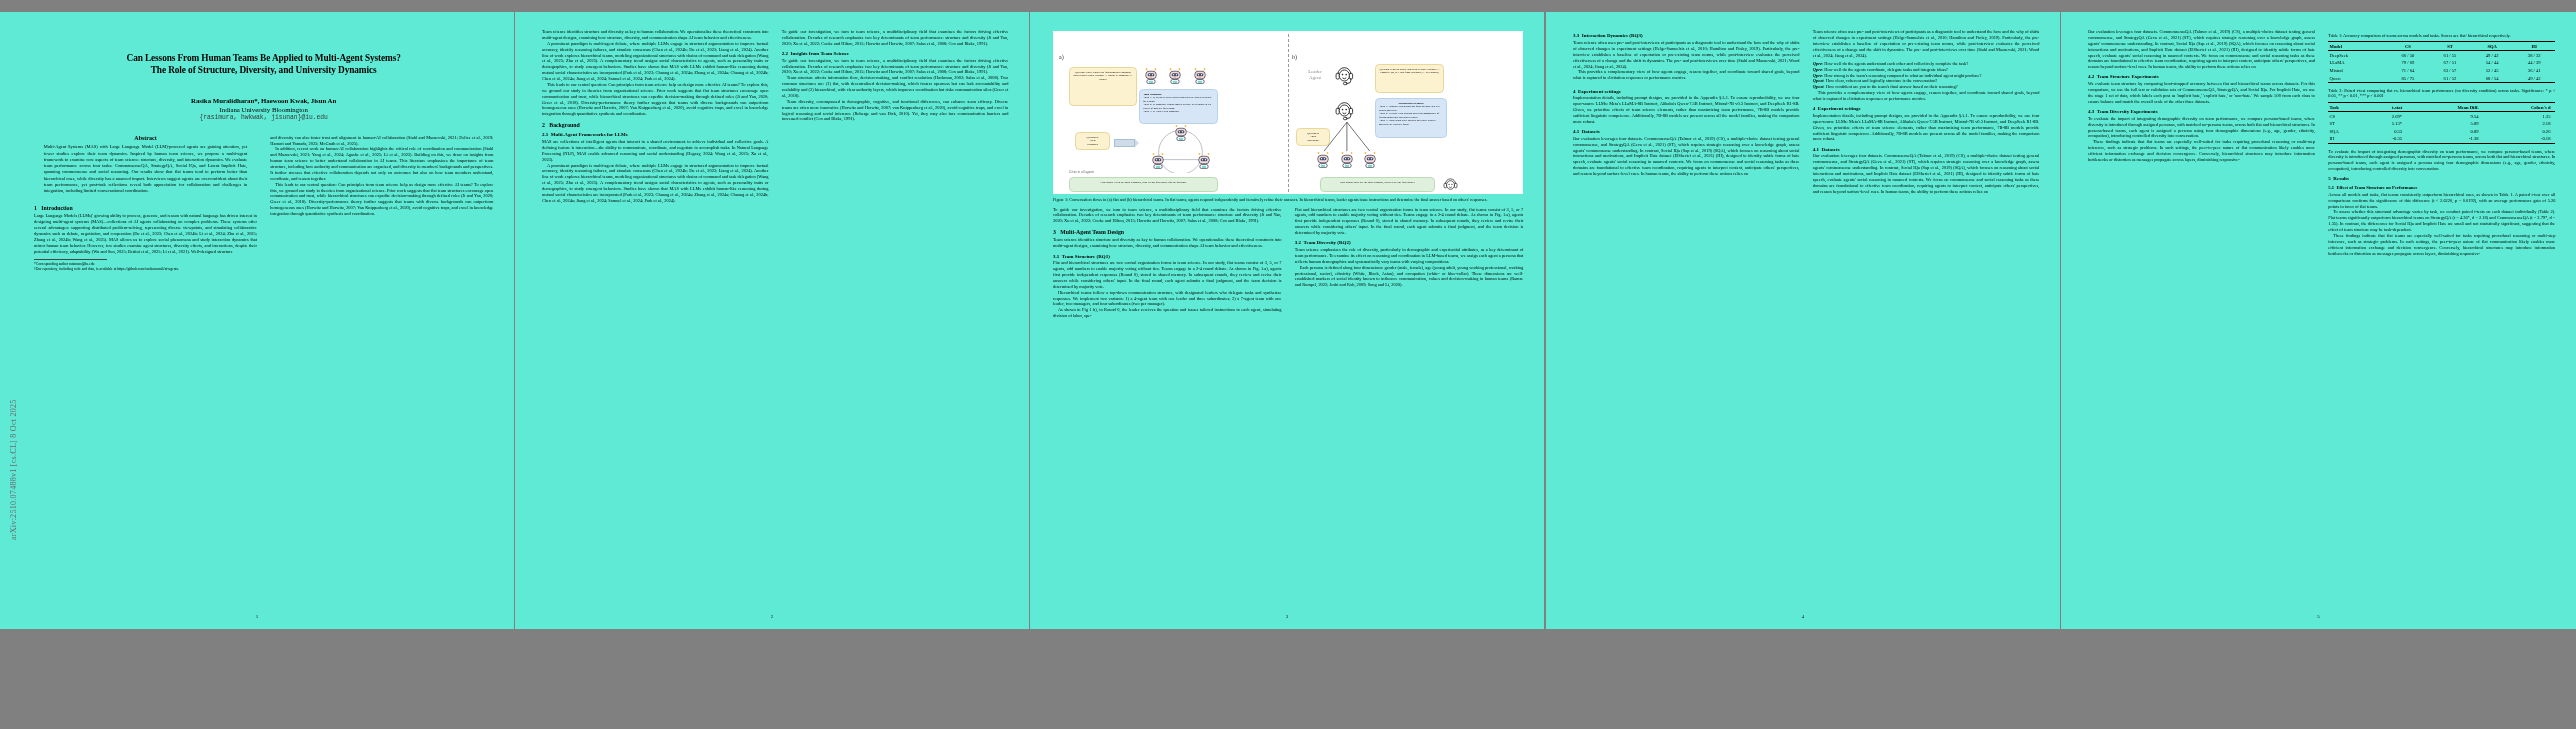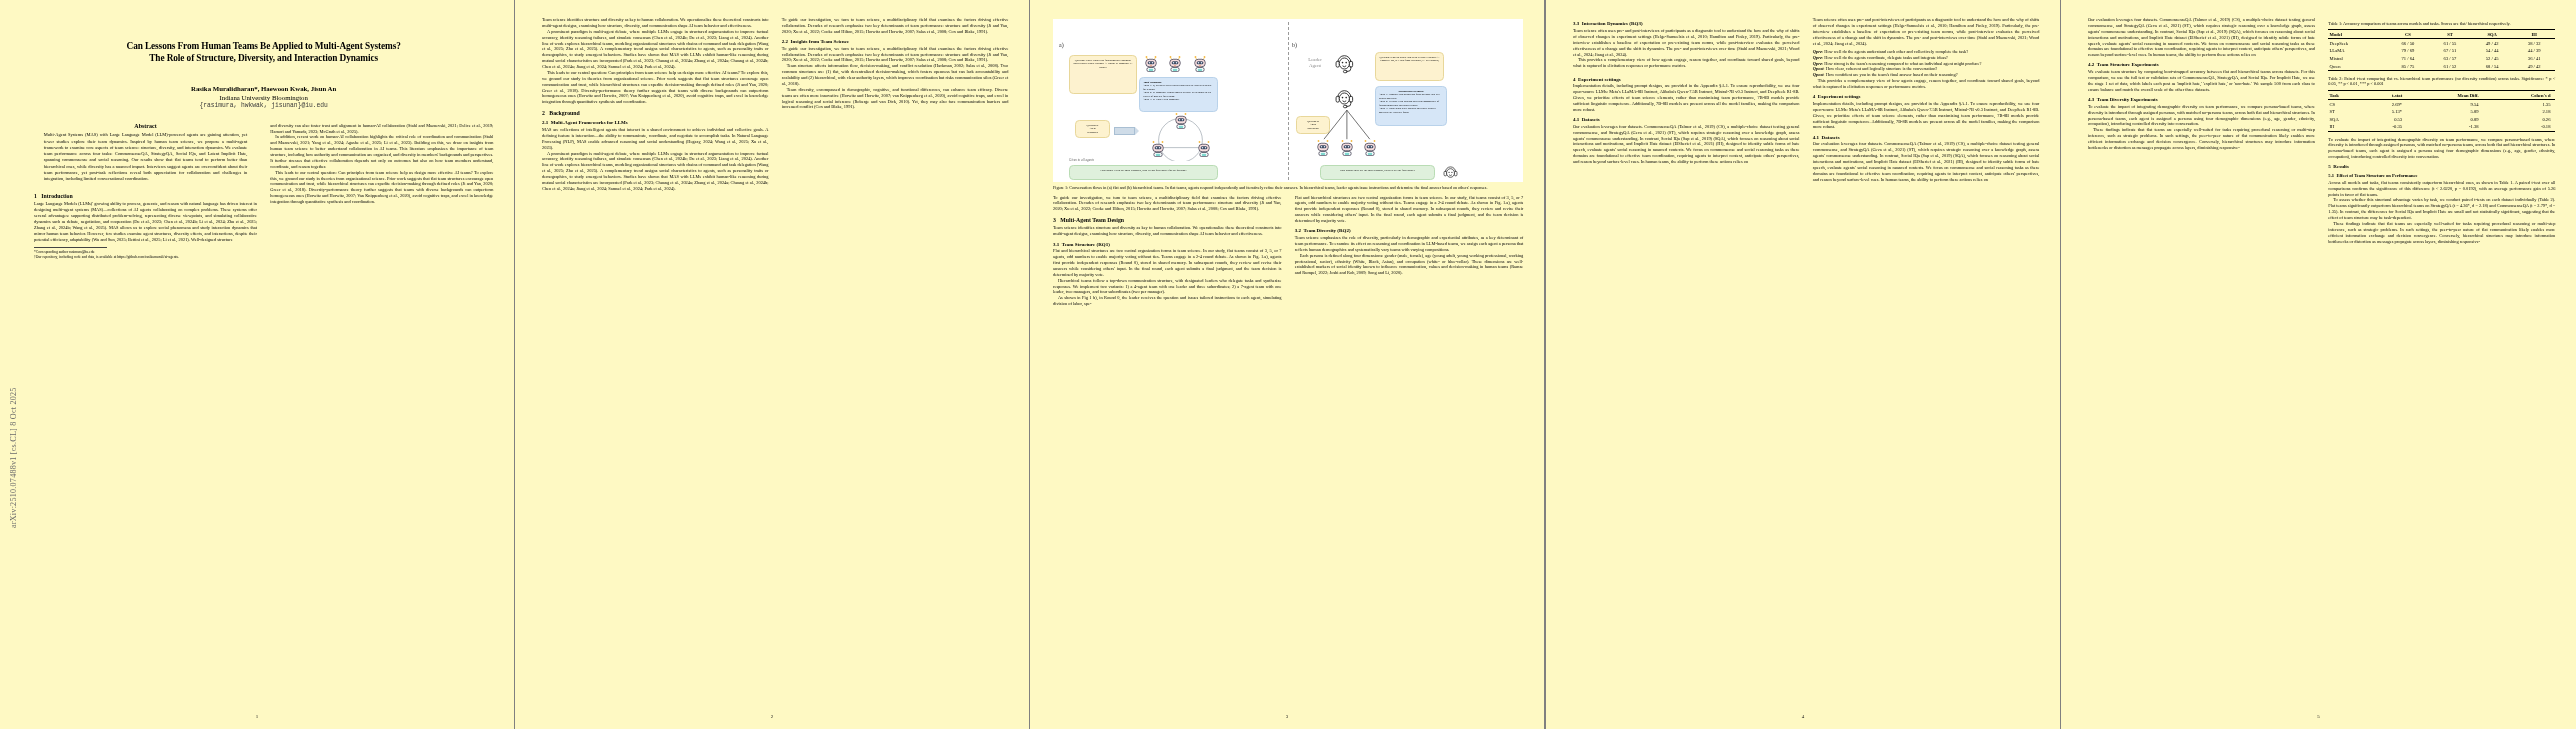--- a/index.html
+++ b/index.html
@@ -1,18 +1,18 @@
 <!DOCTYPE html>
 <html style="font-size:9.7px"><head>
 <meta charset="utf-8">
 <style>
   html,body{margin:0;padding:0;background:#7a7a7a;}
   body{font-family:"Liberation Serif", serif;}
   .stage{width:2576px;height:729px;position:relative;background:#808080;overflow:hidden;}
-  .page{position:absolute;top:0;background:#fef9c3;height:729px;box-sizing:border-box;}
+  .page{position:absolute;top:12px;background:#5eead4;height:617px;box-sizing:border-box;}
   .p1{left:0px;width:514px;}
   .p2{left:515px;width:514px;}
   .p3{left:1030px;width:514px;}
   .p4{left:1546px;width:514px;}
   .p5{left:2061px;width:515px;}
 
   .arxivbar{position:absolute;left:8.5px;top:261px;width:16px;height:267px;
     writing-mode:vertical-rl;transform:rotate(180deg);font-size:8.2px;color:#6b6b6b;
     letter-spacing:0.2px;white-space:nowrap;font-family:"Liberation Serif",serif;}
 
@@ -82,21 +82,21 @@
 </head>
 <body>
 
 <div class="stage">
 
   <div class="page p1">
     <div class="arxivbar">arXiv:2510.07488v1  [cs.CL]  8 Oct 2025</div>
     <div class="content">
       <div class="title">
         <span>Can Lessons From Human Teams Be Applied to Multi-Agent Systems?</span><br>
-        <span>The Role of Structure, Diversity, and Interaction Dynamics</span>
+        <span>The Role of Structure, Diversity, and University Dynamics</span>
       </div>
       <div class="authors">Rasika Muralidharan*, Haewoon Kwak, Jisun An</div>
       <div class="affil">Indiana University Bloomington</div>
       <div class="email">{rasimura, hwkwak, jisunan}@iu.edu</div>
 
       <div class="cols" style="margin-top:13.4px;">
         <div class="col">
           <div class="abstract">
             <div class="abs-h">Abstract</div>
             <p class="noind">Multi-Agent Systems (MAS) with Large Language Model (LLM)-powered agents are gaining attention, yet fewer studies explore their team dynamics. Inspired by human team science, we propose a multi-agent framework to examine core aspects of team science: structure, diversity, and interaction dynamics. We evaluate team performance across four tasks: CommonsenseQA, StrategyQA, Social IQa, and Latent Implicit Hate, spanning commonsense and social reasoning. Our results show that flat teams tend to perform better than hierarchical ones, while diversity has a nuanced impact. Interviews suggest agents are overconfident about their team performance, yet post-task reflections reveal both appreciation for collaboration and challenges in integration, including limited conversational coordination.</p>

